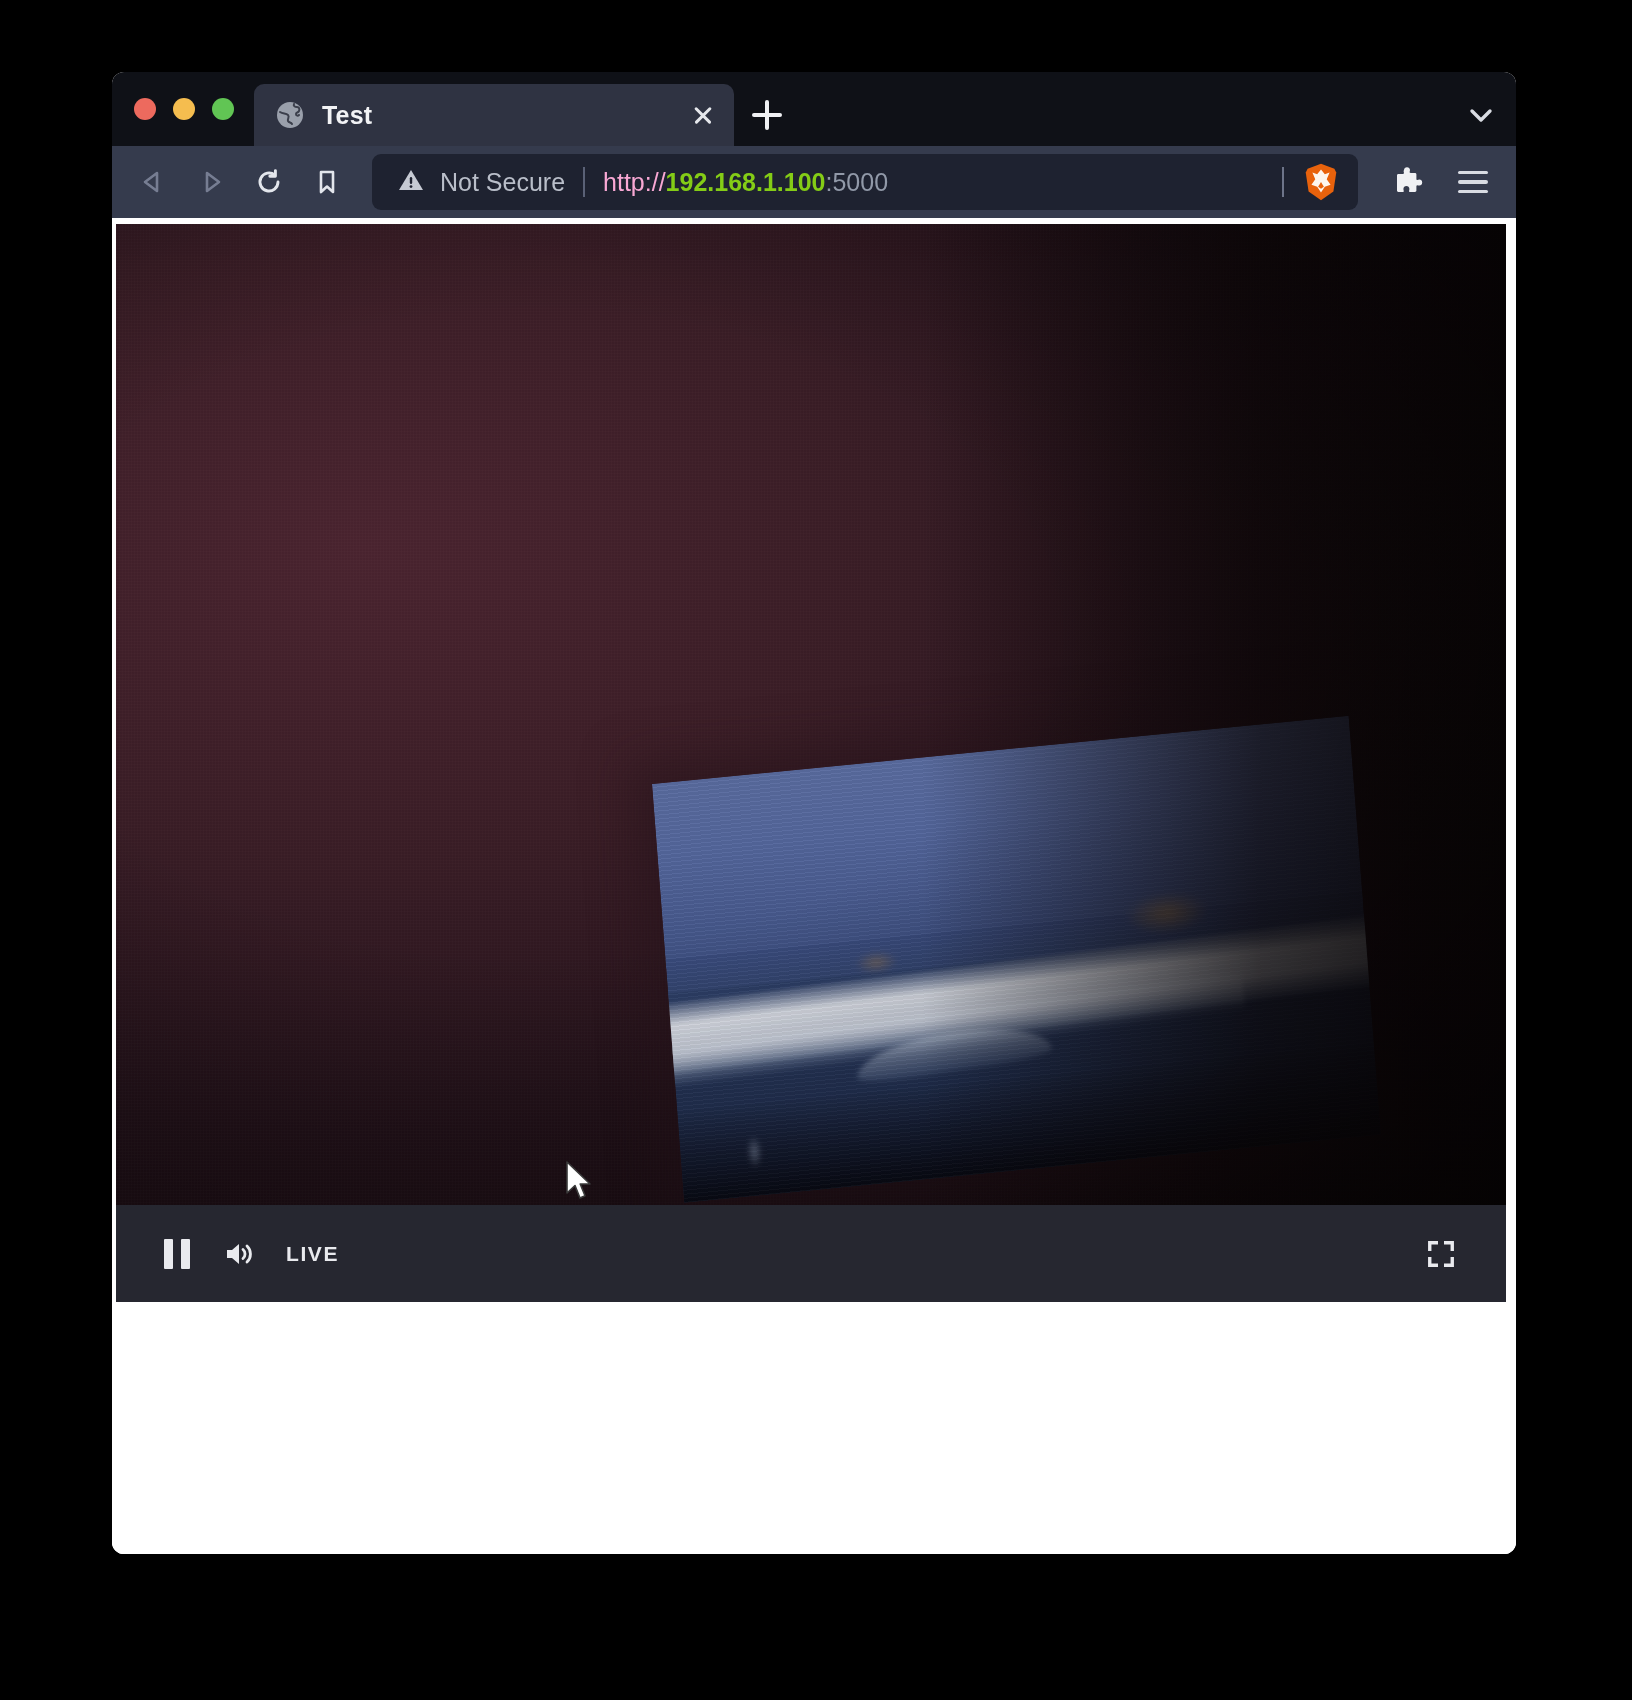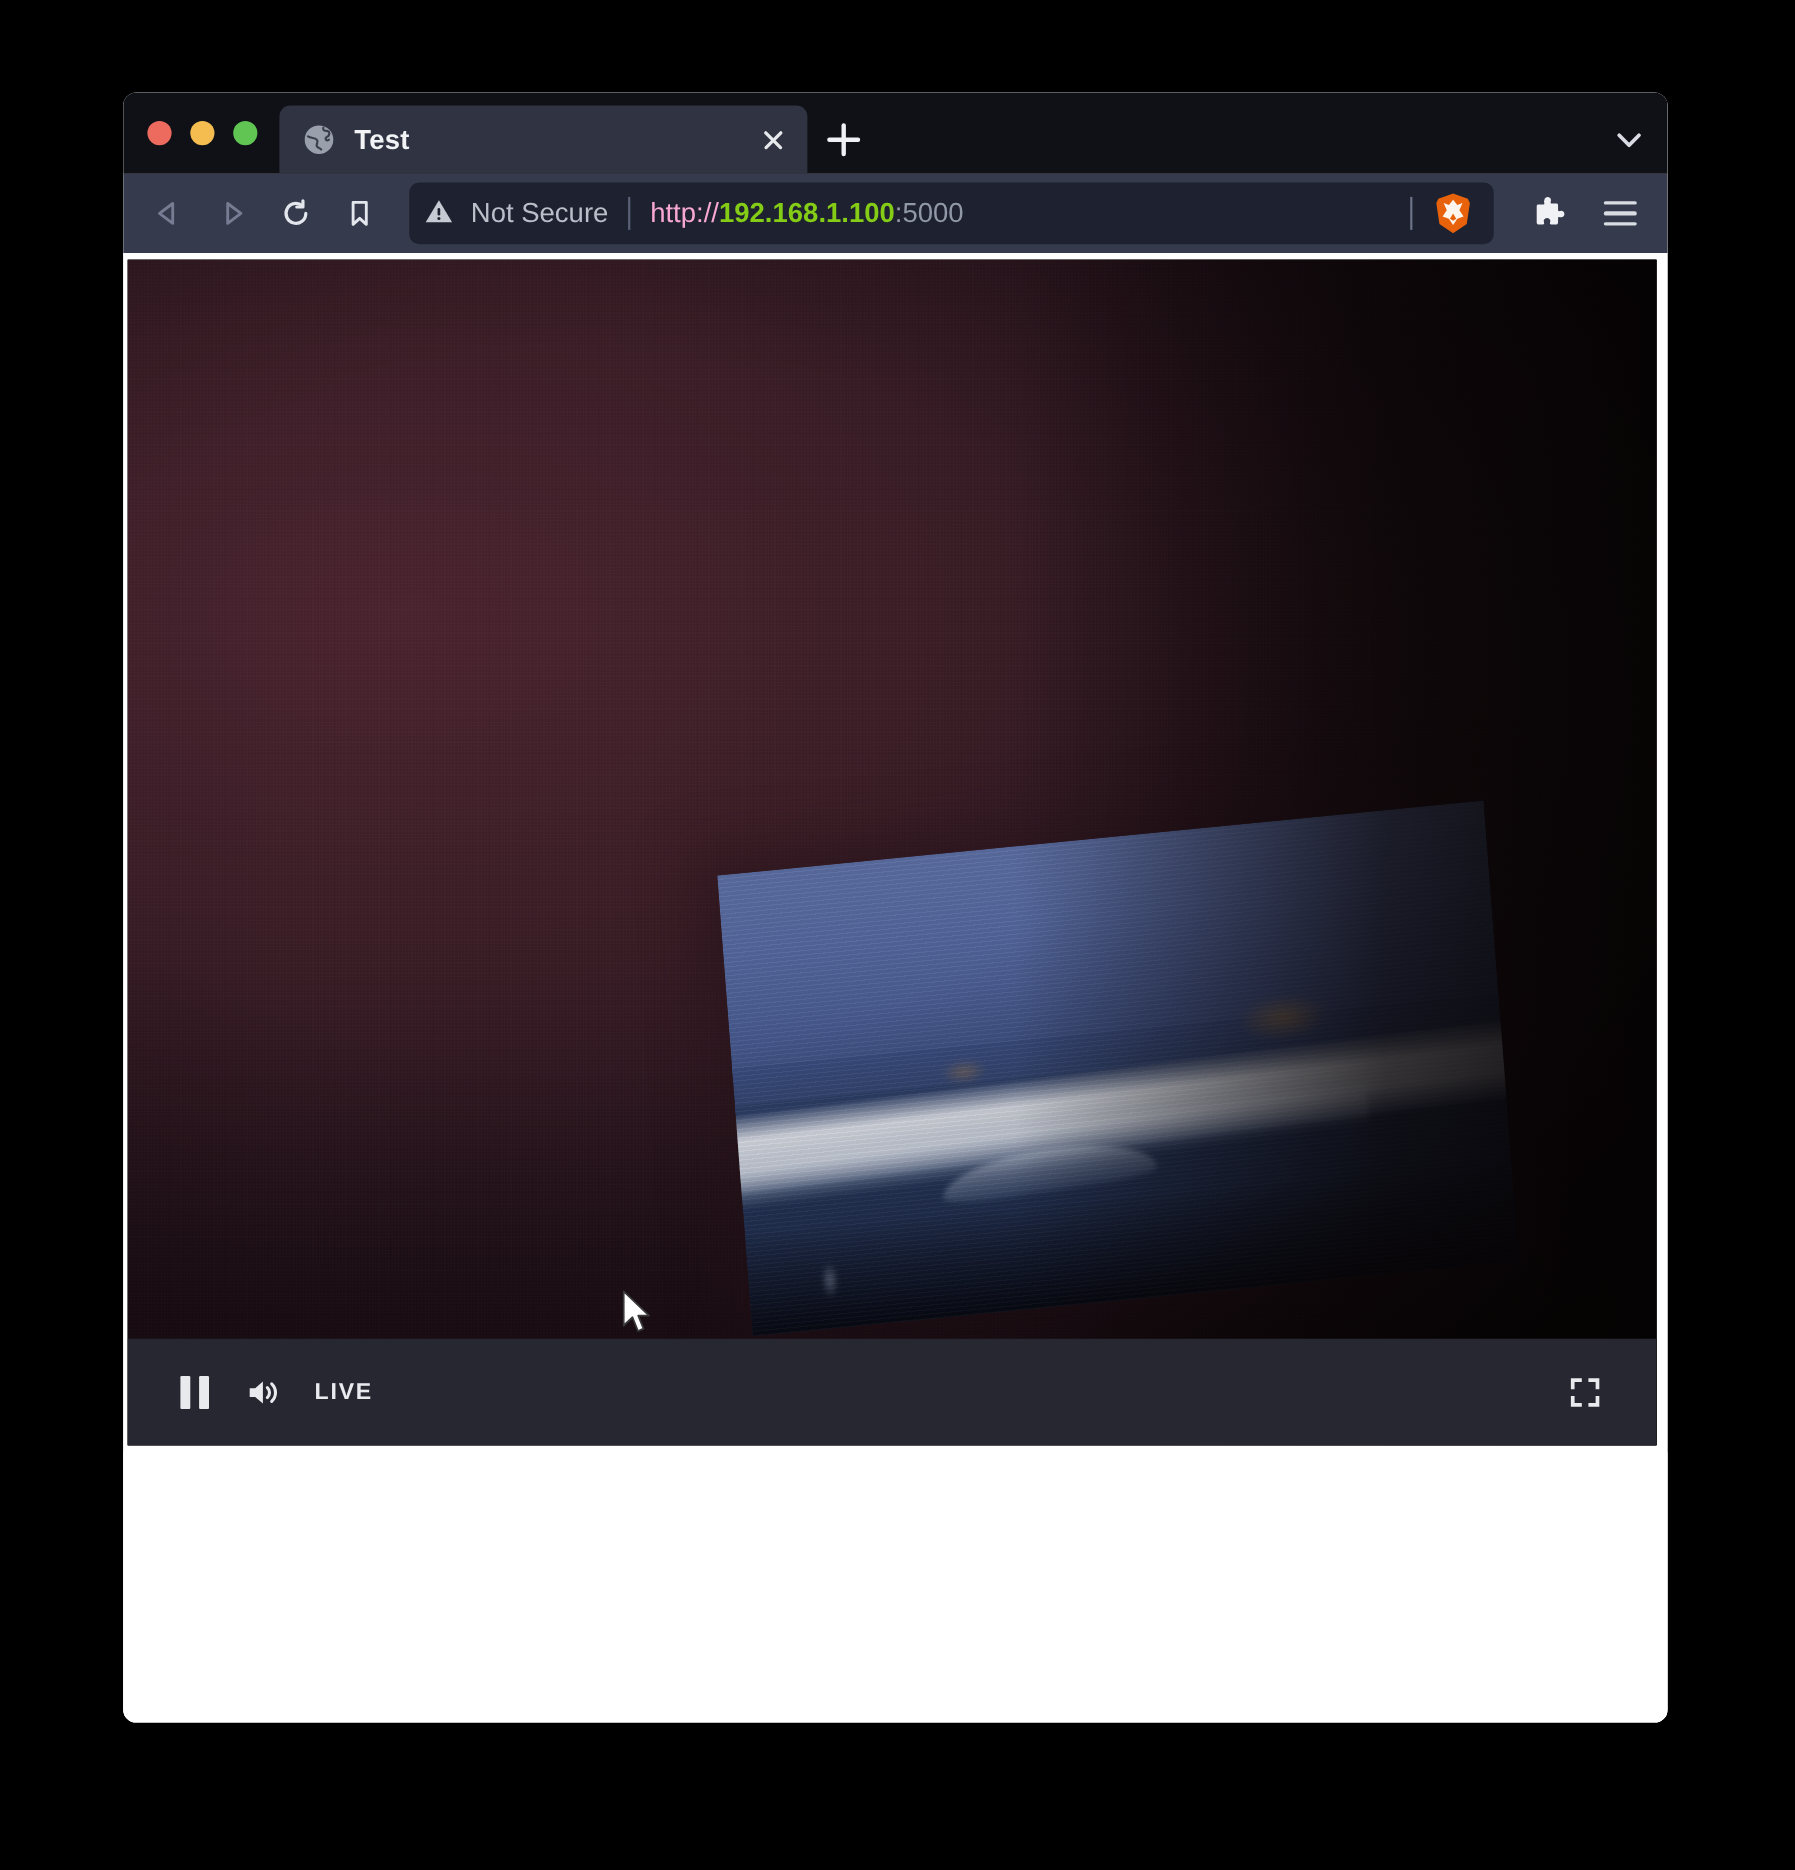--- a/index.html
+++ b/index.html
@@ -16,21 +16,21 @@
     position: relative;
     width: 1632px;
     height: 1700px;
     background: #000000;
   }
 
   
   .browser-window {
     position: absolute;
     left: 112px;
-    top: 84px;
+    top: 72px;
     width: 1404px;
     height: 1482px;
     border-radius: 12px;
     overflow: hidden;
     background: #ffffff;
     box-shadow: 0 6px 28px rgba(0,0,0,0.55);
   }
 
   
   .tab-strip {
@@ -134,21 +134,21 @@
     flex: 0 0 58px;
   }
   .urlbar {
     flex: 1 1 auto;
     height: 56px;
     margin: 0 12px 0 16px;
     background: #1e2230;
     border-radius: 9px;
     display: flex;
     align-items: center;
-    padding: 0 6px 0 14px;
+    padding: 0 6px 0 26px;
     box-sizing: border-box;
     cursor: text;
     min-width: 0;
   }
   .warn-icon { flex: 0 0 26px; margin-right: 16px; display:block; }
   .notsecure {
     color: #b9bec9;
     font-size: 25px;
     white-space: nowrap;
     flex: 0 0 auto;

